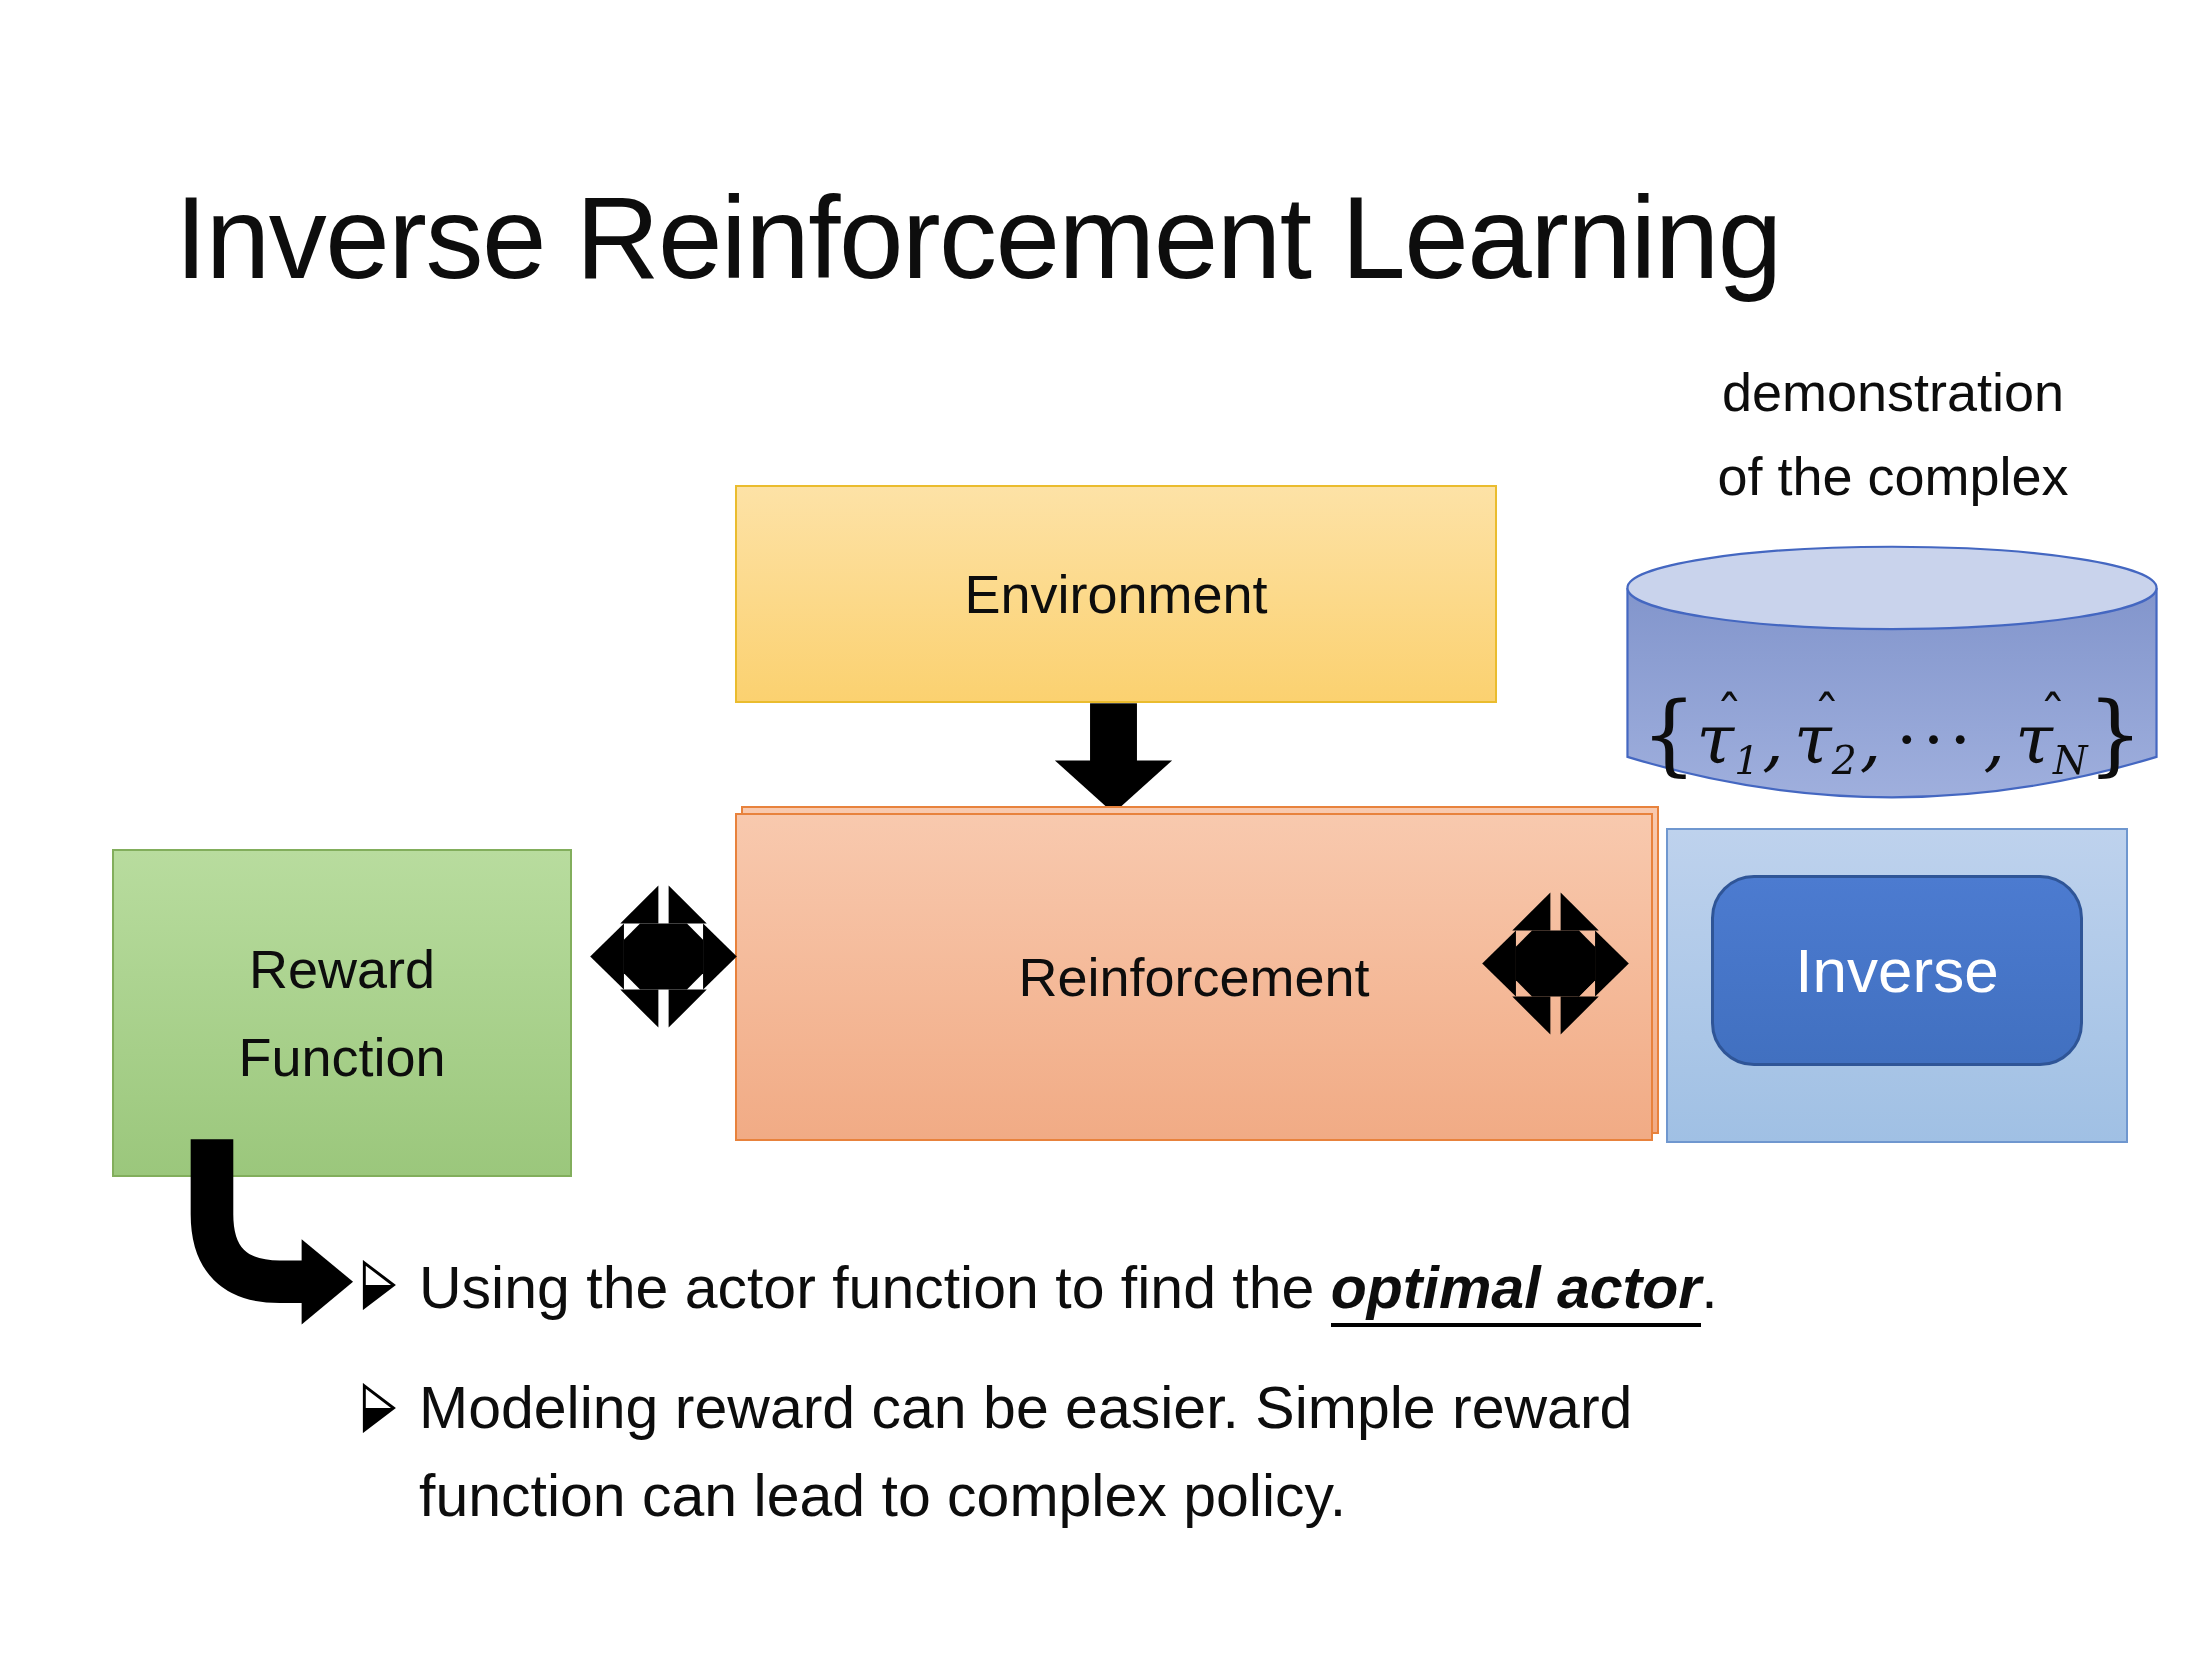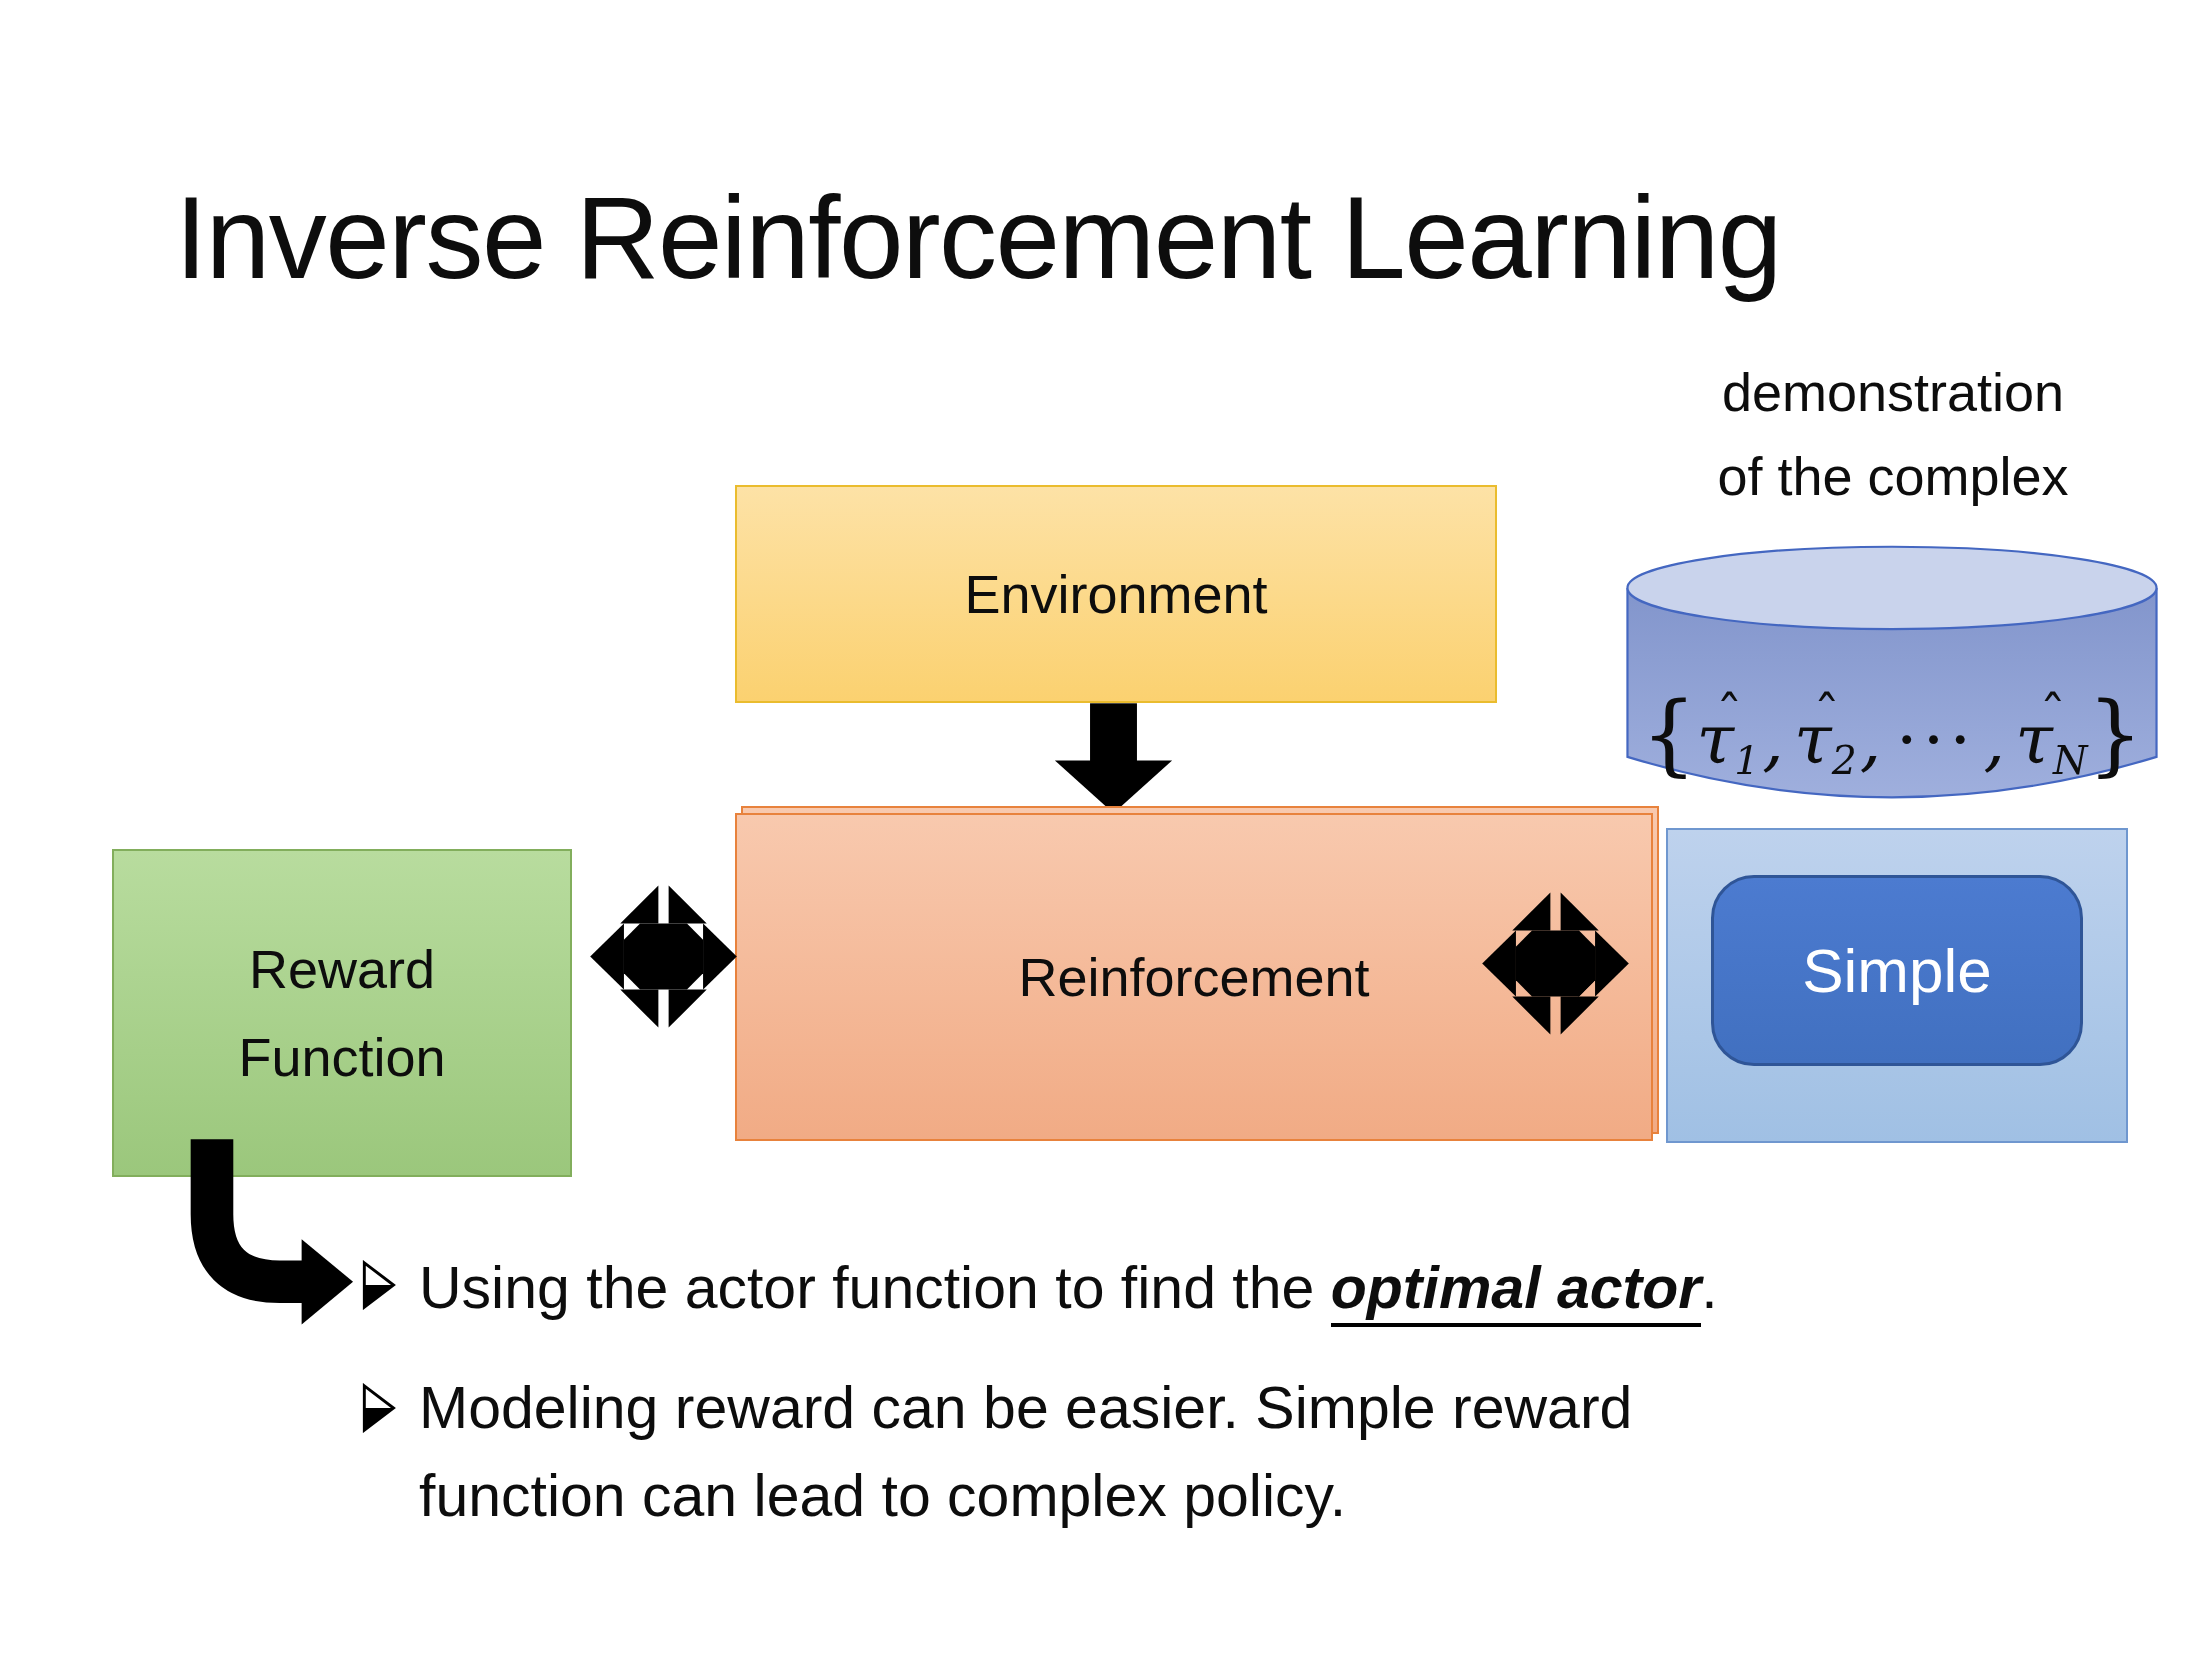--- a/index.html
+++ b/index.html
@@ -156,21 +156,21 @@
   <span class="fsep">,</span>
   <span class="term"><span>τ</span><span class="hat">ˆ</span><sub>2</sub></span>
   <span class="fsep">,</span>
   <span class="fdots">···</span>
   <span class="fsep">,</span>
   <span class="term"><span>τ</span><span class="hat">ˆ</span><sub>N</sub></span>
   <span class="brace">}</span>
 </div>
 
 <div class="abs expert-box">
-  <span>Simple</span>
+  <span>Inverse</span>
 </div>
 
 <svg class="abs elbow" width="169" height="193" viewBox="0 0 230 262">
   <path class="elbow-shaft" d="M 34 0 L 34 102 Q 34 194 126 194 L 158 194"></path>
   <polygon class="arrow-fill" points="156,136 226,194 156,252"></polygon>
 </svg>
 
 <div class="abs bullet b1">
   <svg class="marker" width="35" height="50" viewBox="0 0 30 42">
     <polygon class="marker-outline" points="2,2 27,21 2,40"></polygon>

